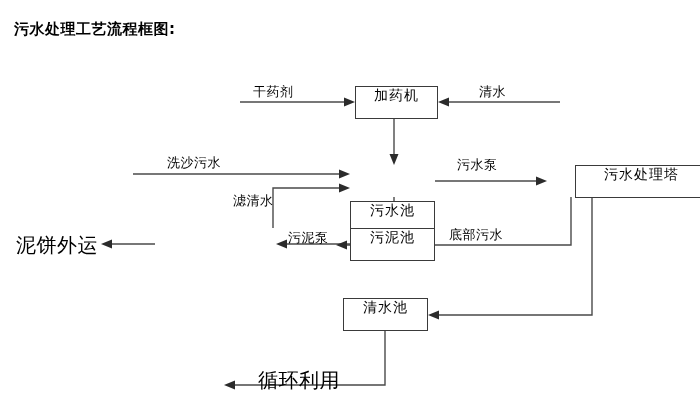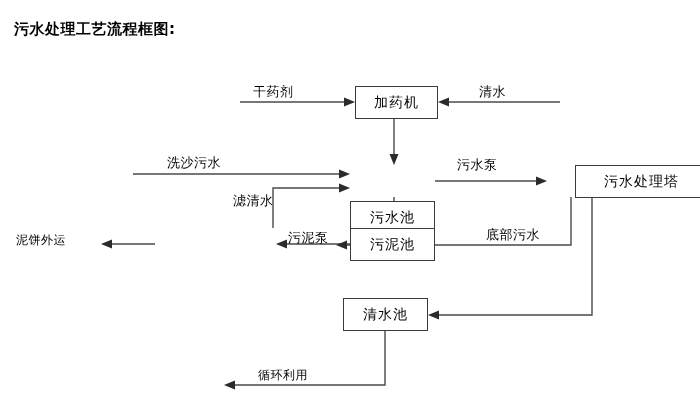--- a/index.html
+++ b/index.html
@@ -28,38 +28,37 @@
     white-space: nowrap;
   }
   .node {
     position: absolute;
     box-sizing: border-box;
     border: 1.5px solid #3a3a3a;
     background: #ffffff;
     color: #000000;
     font-size: 14px;
     display: flex;
-    align-items: center;
     justify-content: center;
     white-space: nowrap;
     letter-spacing: 1px;
     z-index: 3;
   }
   .edge-label {
     position: absolute;
     font-size: 13px;
     color: #000000;
     white-space: nowrap;
     letter-spacing: 0.5px;
     background: transparent;
     z-index: 4;
   }
   .terminal-label {
     position: absolute;
-    font-size: 12px;
+    font-size: 20px;
     color: #000000;
     white-space: nowrap;
     letter-spacing: 0.5px;
     z-index: 4;
   }
   #wires {
     position: absolute;
     left: 0;
     top: 0;
     width: 700px;
@@ -147,19 +146,19 @@
   <div class="edge-label" style="left:479px; top:83px;">清水</div>
 
   <div class="edge-label" style="left:167px; top:154px;">洗沙污水</div>
 
   <div class="edge-label" style="left:233px; top:192px;text-align:right;">滤清水</div>
 
   <div class="edge-label" style="left:457px; top:156px;">污水泵</div>
 
   <div class="edge-label" style="left:288px; top:229px;">污泥泵</div>
 
-  <div class="edge-label" style="left:486px; top:226px;text-align:center;">底部污水</div>
+  <div class="edge-label" style="left:449px; top:226px;text-align:center;">底部污水</div>
 
   <div class="terminal-label" style="left:16px; top:232px;">泥饼外运</div>
 
   <div class="terminal-label" style="left:258px; top:367px;">循环利用</div>
 
 </div>
 
 </body></html>

